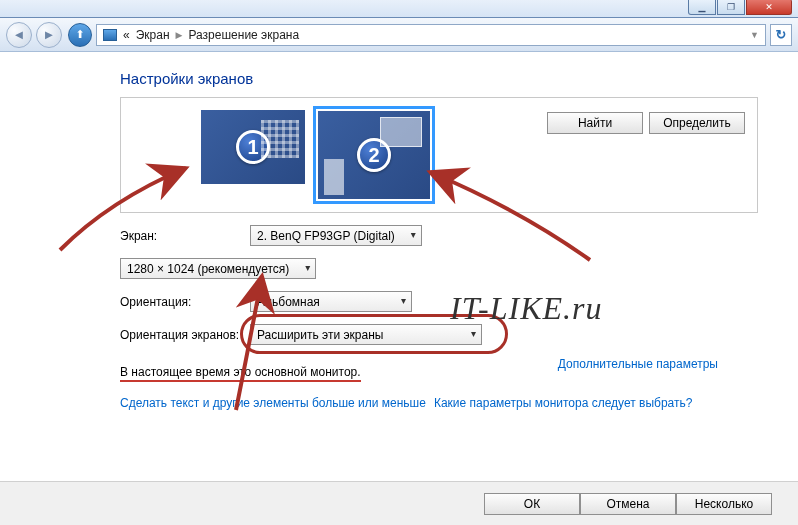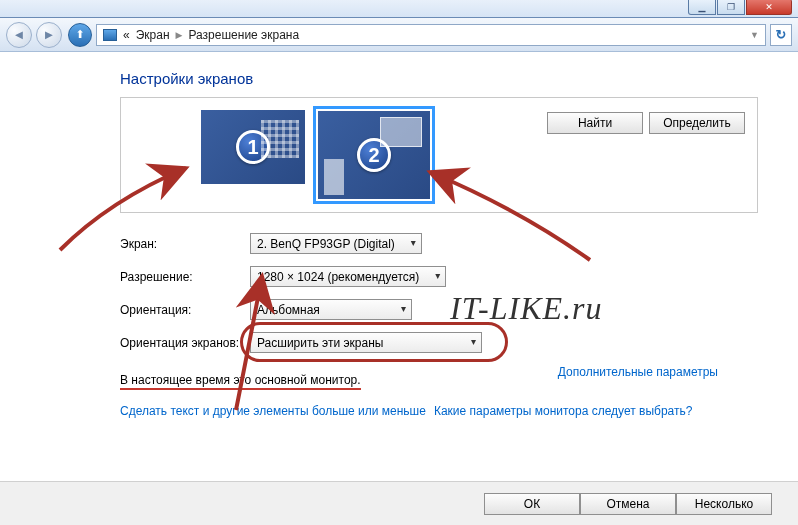--- a/index.html
+++ b/index.html
@@ -32,21 +32,21 @@
 .monitor.selected { border:3px solid #3399ff; }
 .mon-screen { background:linear-gradient(135deg,#3a5fa0 0%,#2a4a85 100%); position:relative; display:flex; align-items:center; justify-content:center;}
 .mon1 .mon-screen { width:104px; height:74px; }
 .mon2 .mon-screen { width:112px; height:88px; }
 .mon-num { width:34px; height:34px; border-radius:50%; background:radial-gradient(circle at 35% 30%,#4d7fd6,#1a3f85); border:3px solid #fff; color:#fff; font-size:20px; font-weight:bold; display:flex;align-items:center;justify-content:center; box-shadow:0 1px 3px rgba(0,0,0,.4);}
 .mon-deco { position:absolute; background:rgba(255,255,255,.25);}
 .panel-btns { position:absolute; right:12px; top:14px; display:flex; gap:6px;}
 .btn { min-width:96px; height:22px; border:1px solid #8f8f8f; background:linear-gradient(to bottom,#fdfdfd,#e3e3e3); font-size:12px; padding:0 12px; cursor:pointer;}
 
 
-.form { margin-top:20px; }
+.form { margin-top:12px; }
 .row { display:flex; align-items:center; margin-bottom:12px; font-size:12px;}
 .row label { width:130px; color:#000;}
 .select { height:21px; border:1px solid #8f8f8f; background:linear-gradient(to bottom,#fdfdfd,#ececec); font-size:12px; padding:0 22px 0 6px; position:relative; display:flex; align-items:center; min-width:170px;}
 .select::after { content:"▾"; position:absolute; right:5px; top:3px; font-size:10px; color:#333;}
 .select.wide { min-width:232px; }
 .select.narrow { min-width:162px; padding-right:26px;}
 .highlight-oval { position:absolute; border:3px solid #a83028; border-radius:22px; pointer-events:none;}
 
 .status-line { font-size:12px; margin-top:8px; border-bottom:2px solid #c73930; display:inline-block; padding-bottom:1px;}
 .link { color:#0066cc; font-size:12px; cursor:pointer; }
@@ -112,21 +112,20 @@
   </div>
 
   <div class="form">
     <div class="row">
       <label>Экран:</label>
       <div class="select narrow">
           <span>2. BenQ FP93GP (Digital)</span>
         </div>
     </div>
     <div class="row">
-      <label>Разрешение:</label>
       <div class="select narrow" style="min-width:178px">
           <span>1280 × 1024 (рекомендуется)</span>
         </div>
     </div>
     <div class="row">
       <label>Ориентация:</label>
       <div class="select narrow">
           <span>Альбомная</span>
         </div>
     </div>

